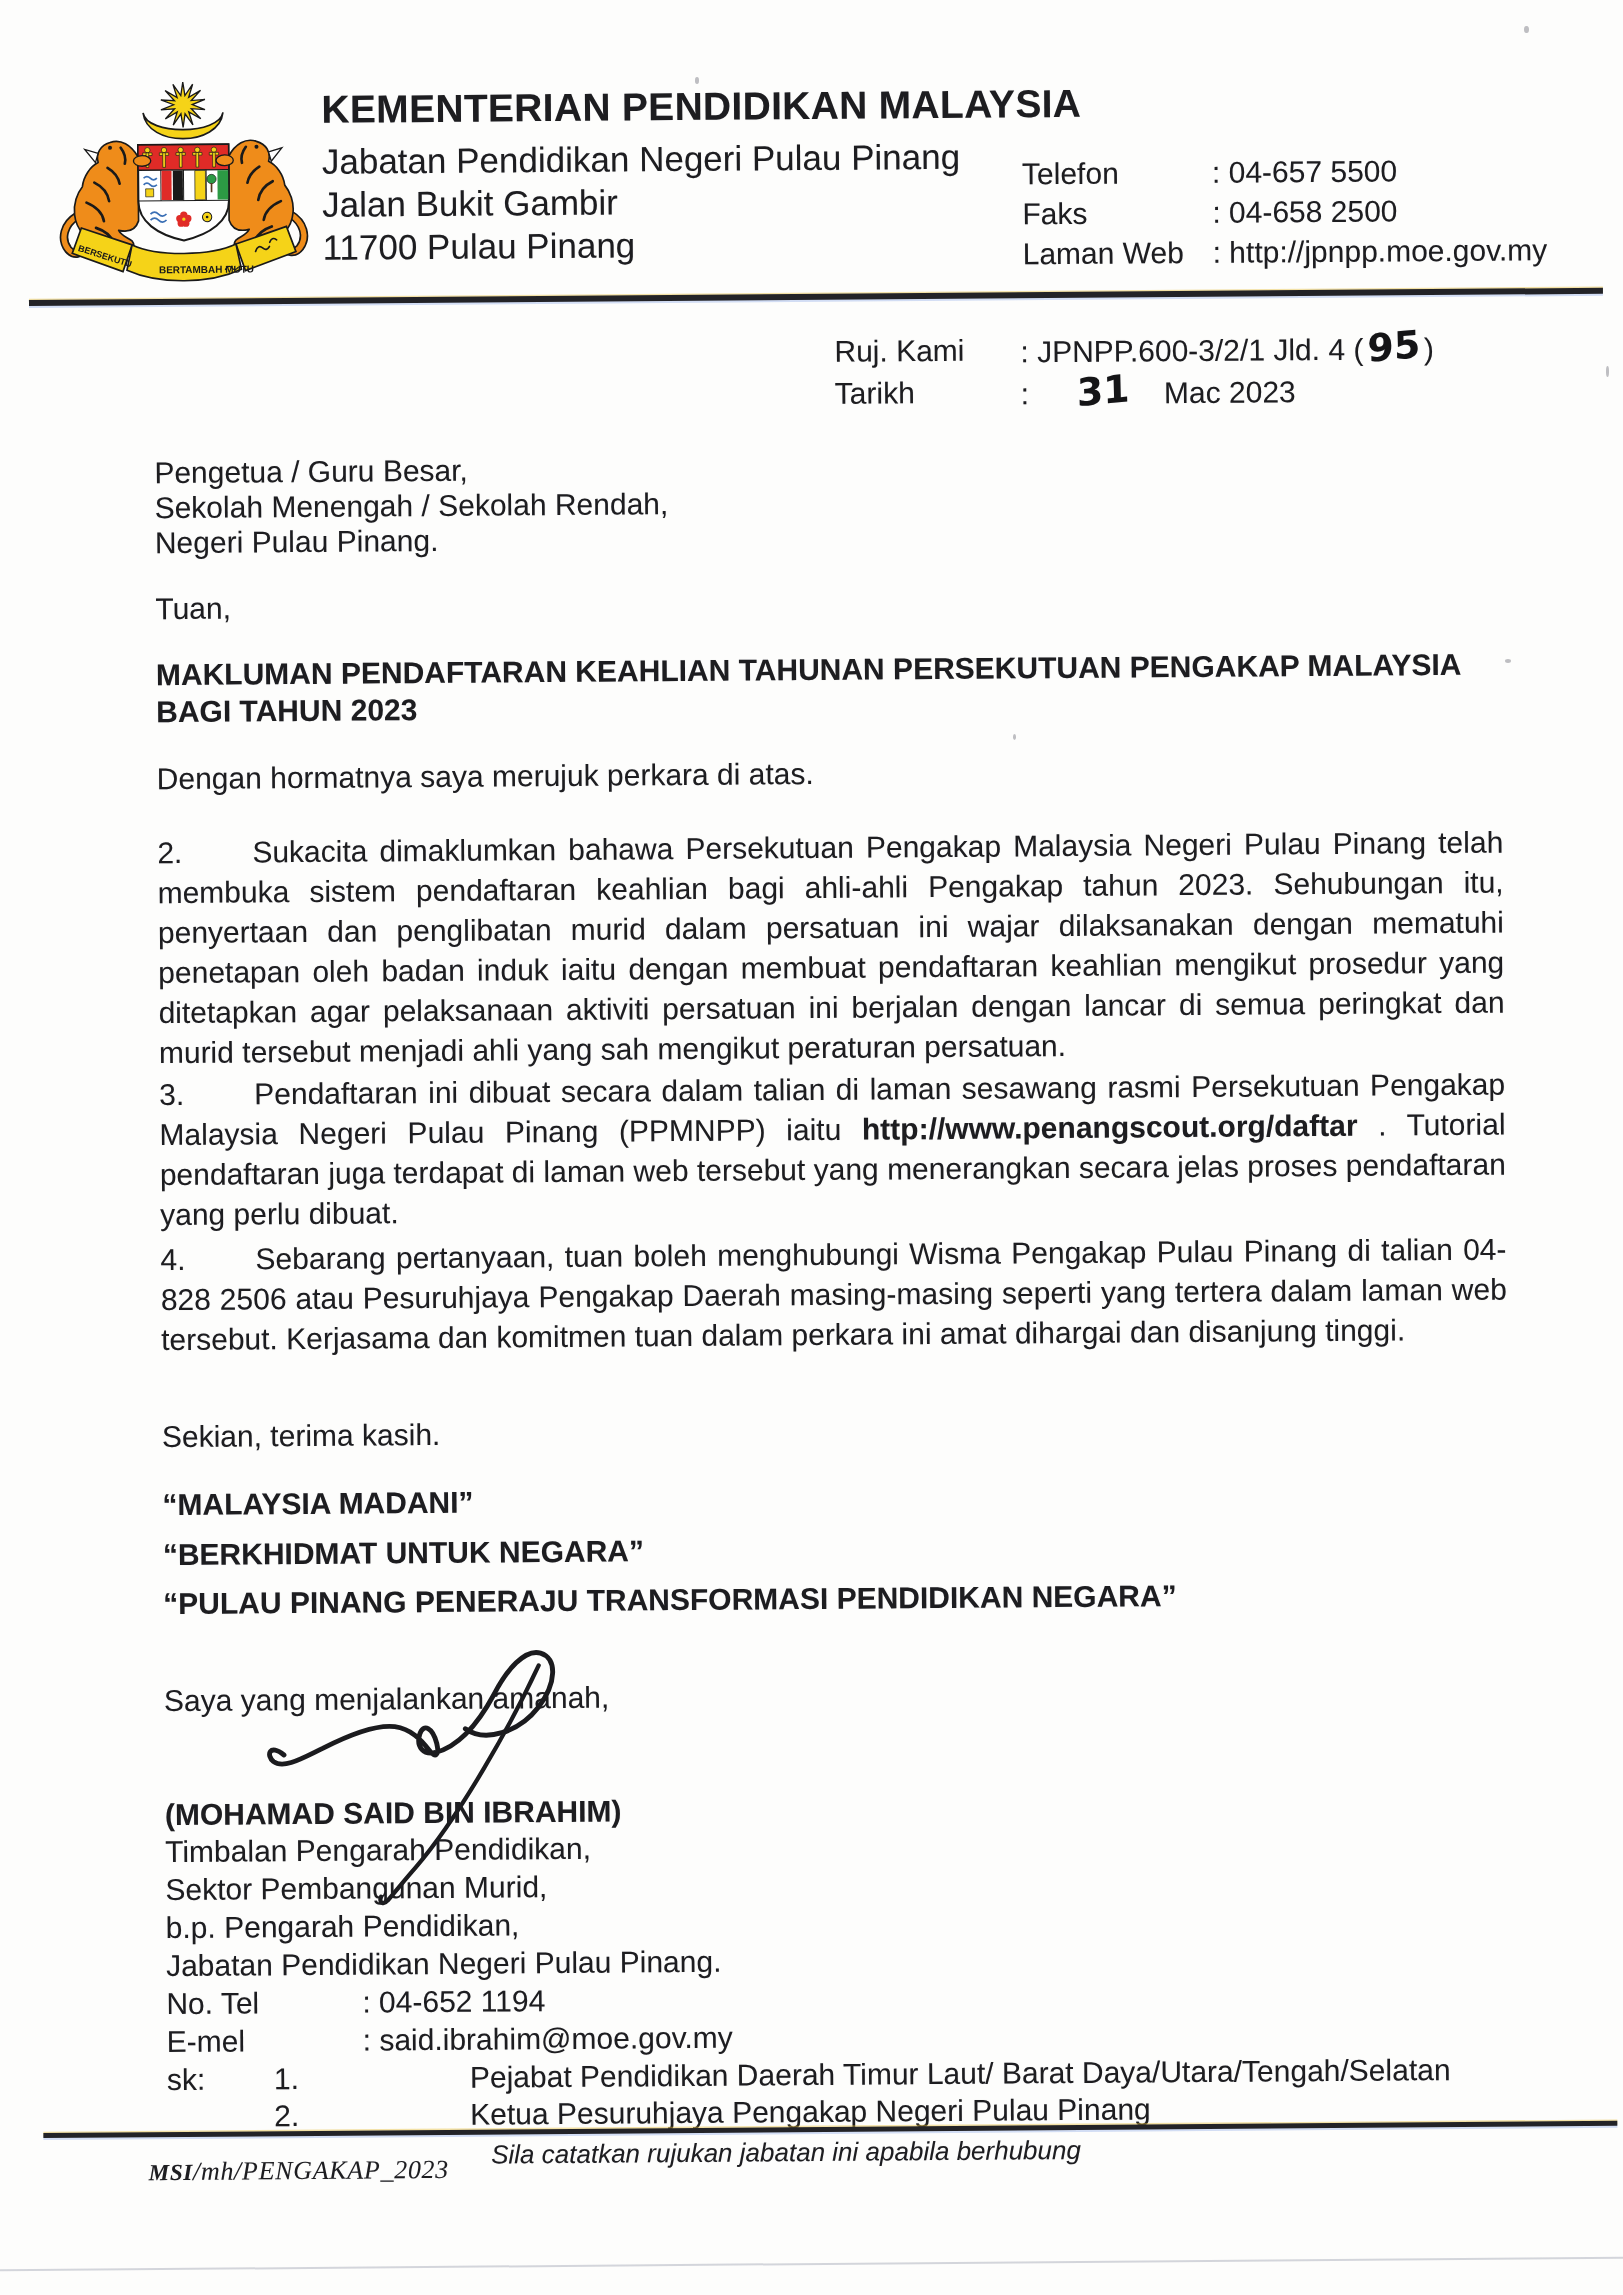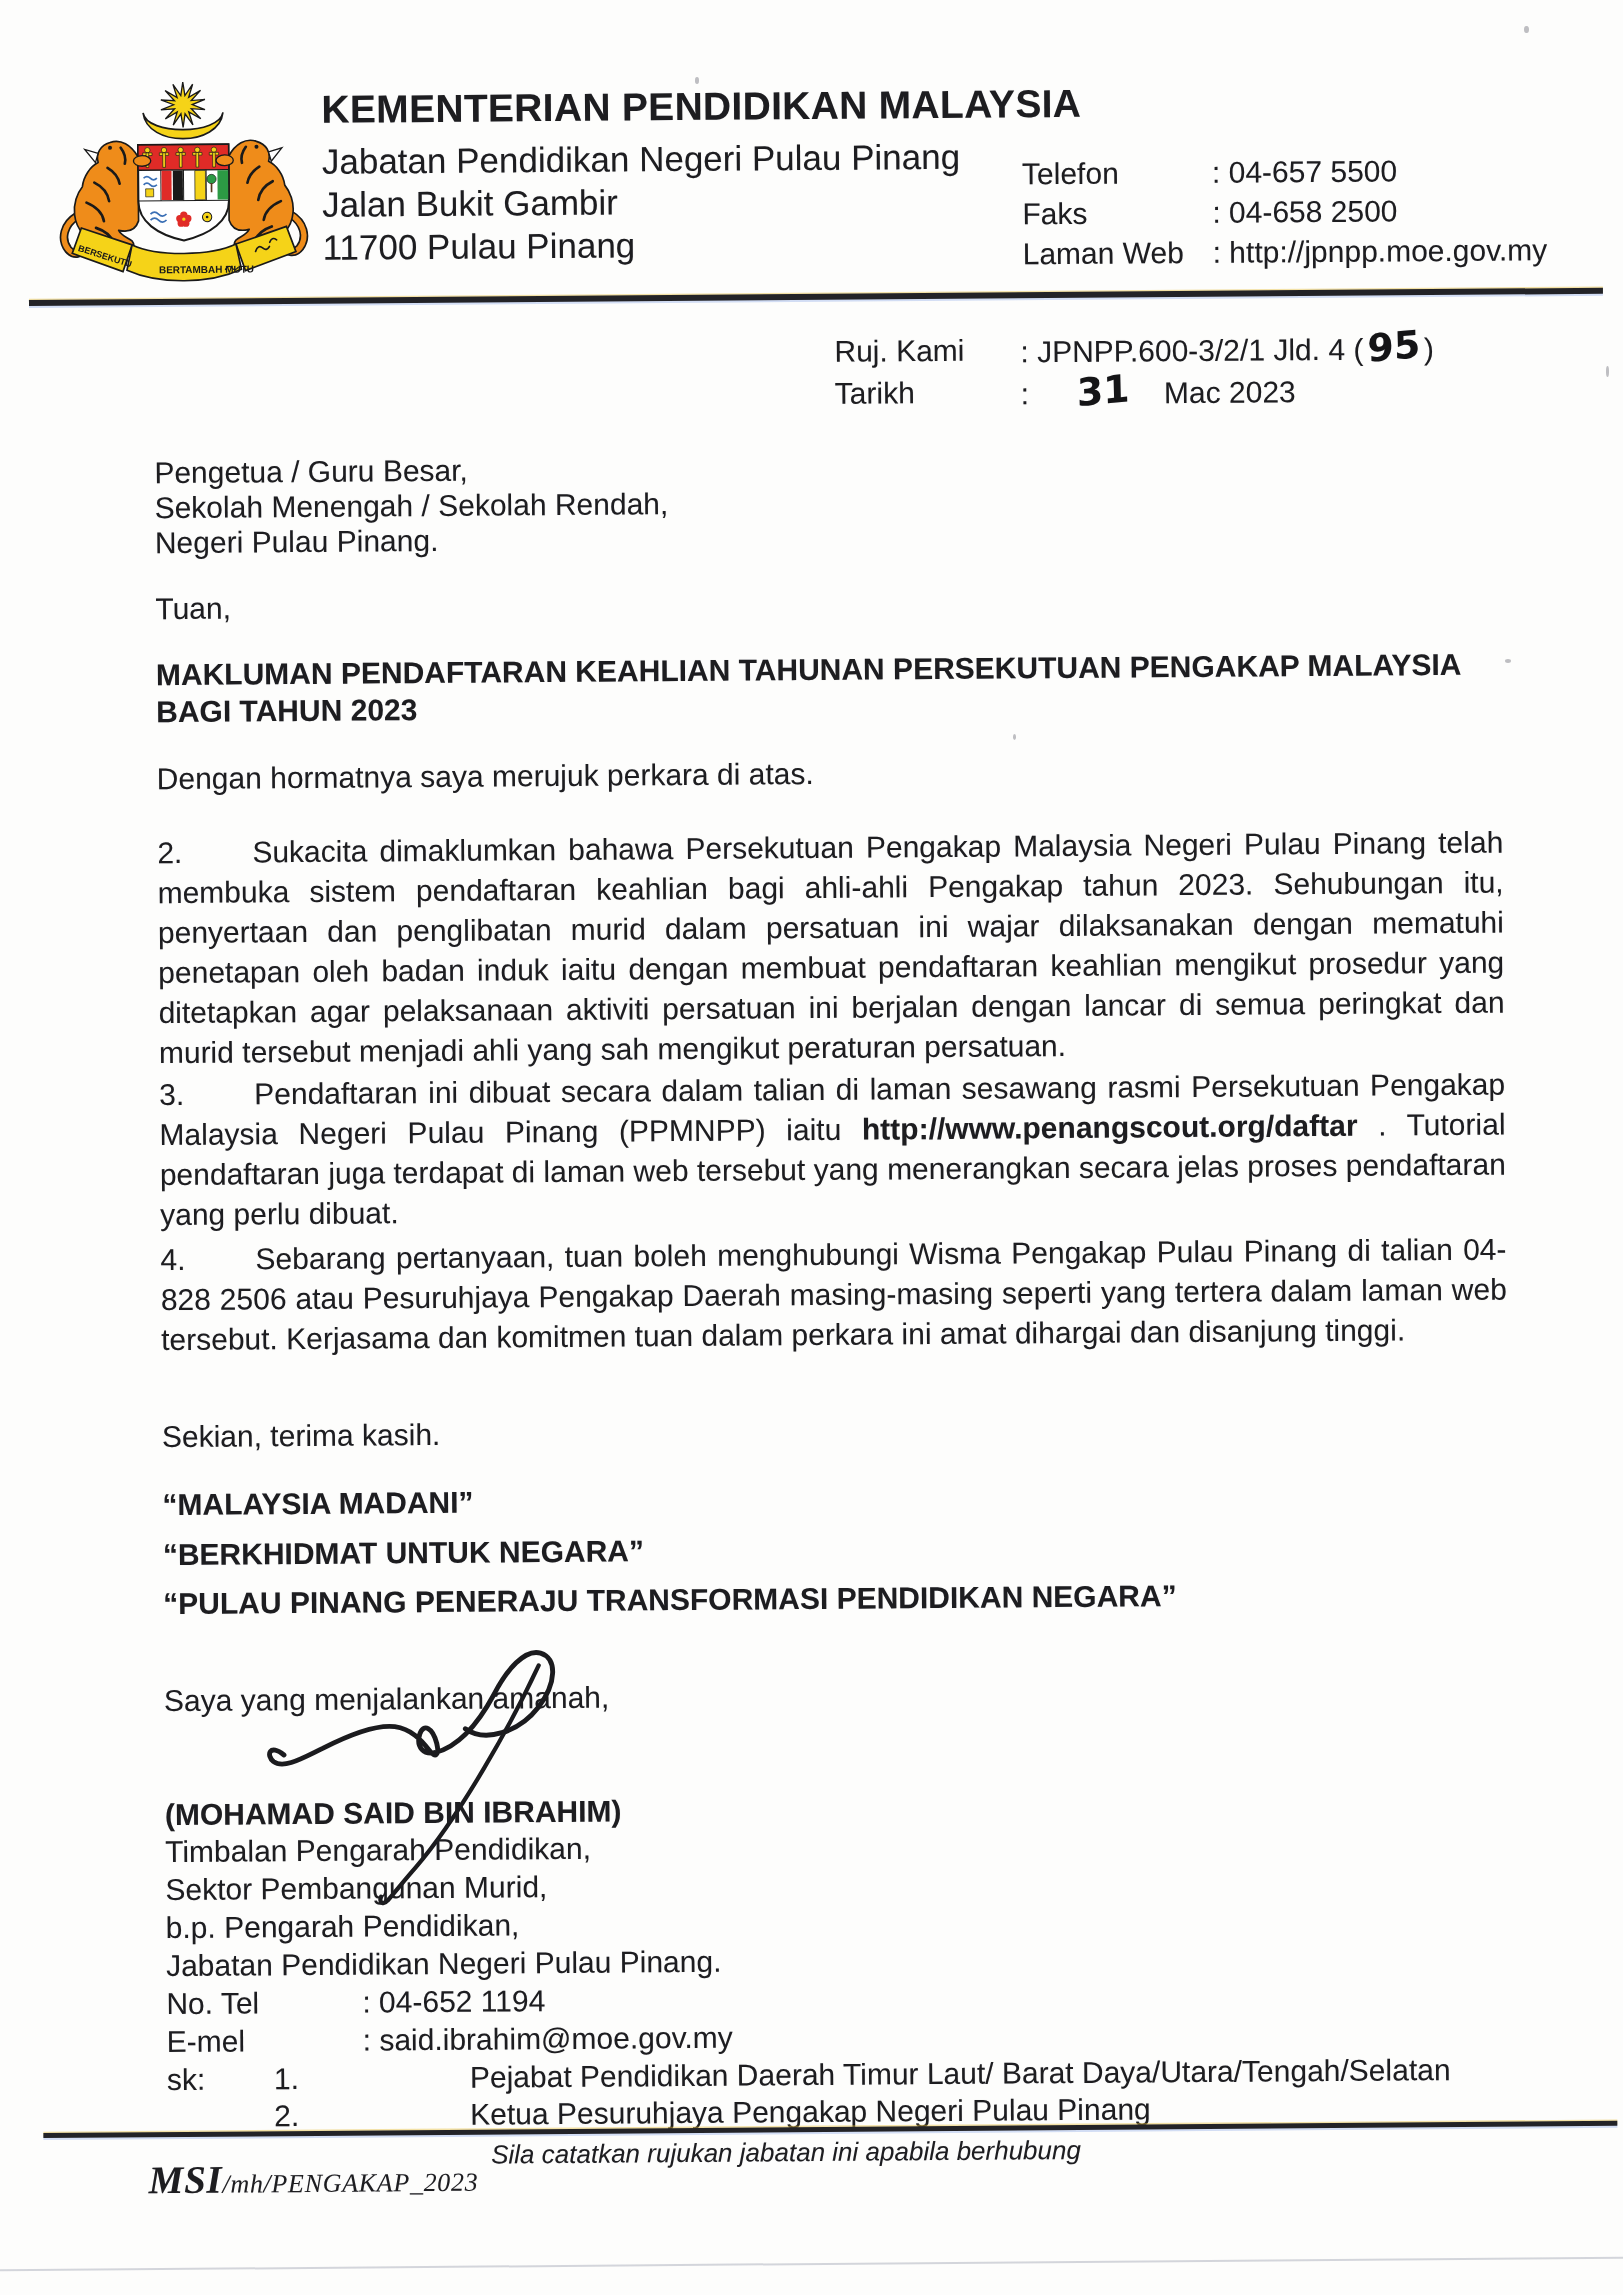--- a/index.html
+++ b/index.html
@@ -41,21 +41,21 @@
   .slogan{font-weight:bold;}
   
   .sig-lines{line-height:38px;}
   .lblrow{display:grid;grid-template-columns:196px 1fr;}
   .cc{display:grid;grid-template-columns:107px 196px 1fr;line-height:37px;}
   
   .footnote{left:0;top:2137px;width:1557px;text-align:center;
             font-style:italic;font-size:26px;}
   .footcode{left:141px;top:2152px;font-family:"Liberation Serif",serif;
             font-style:italic;font-size:26px;letter-spacing:0.7px;}
-  .footcode .msi{font-weight:bold;font-size:39px;}
+  .footcode .msi{font-weight:bold;font-size:23px;}
   
   .signature{left:260px;top:1641px;pointer-events:none;}
   
   .speck{position:absolute;background:#8a8a92;border-radius:50%;opacity:.55;}
   .scan-edge{position:absolute;left:0;top:2263px;width:1623px;height:2px;
              background:#bdc0ca;opacity:.65;transform:rotate(-0.45deg);}
 </style>
 </head>
 <body>
 

